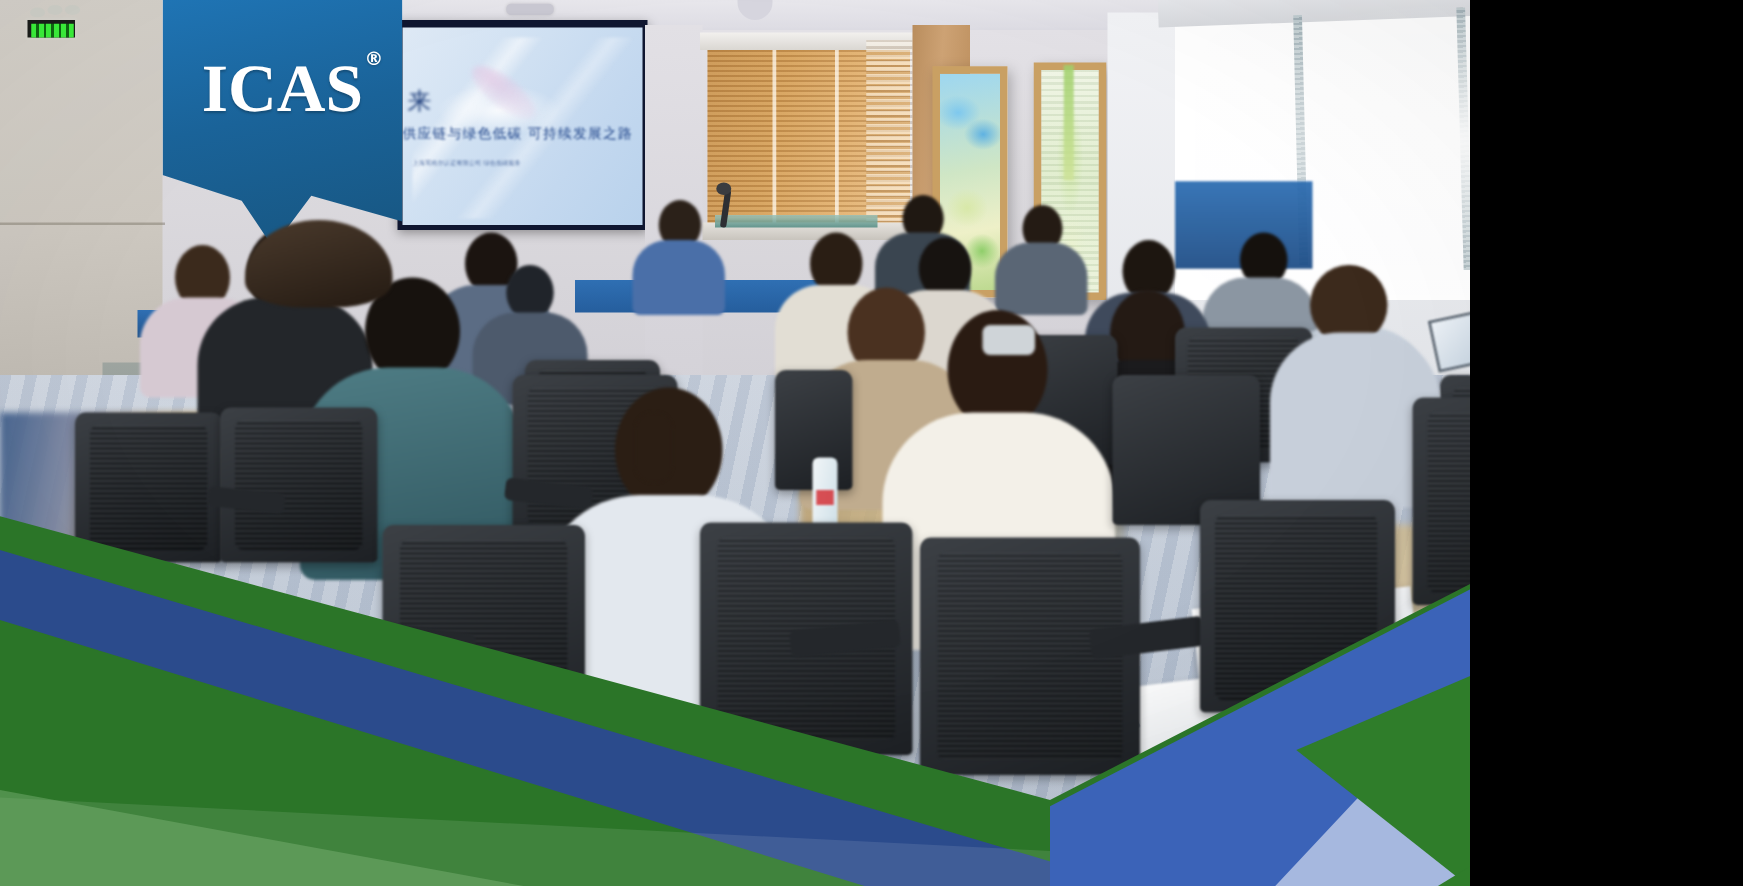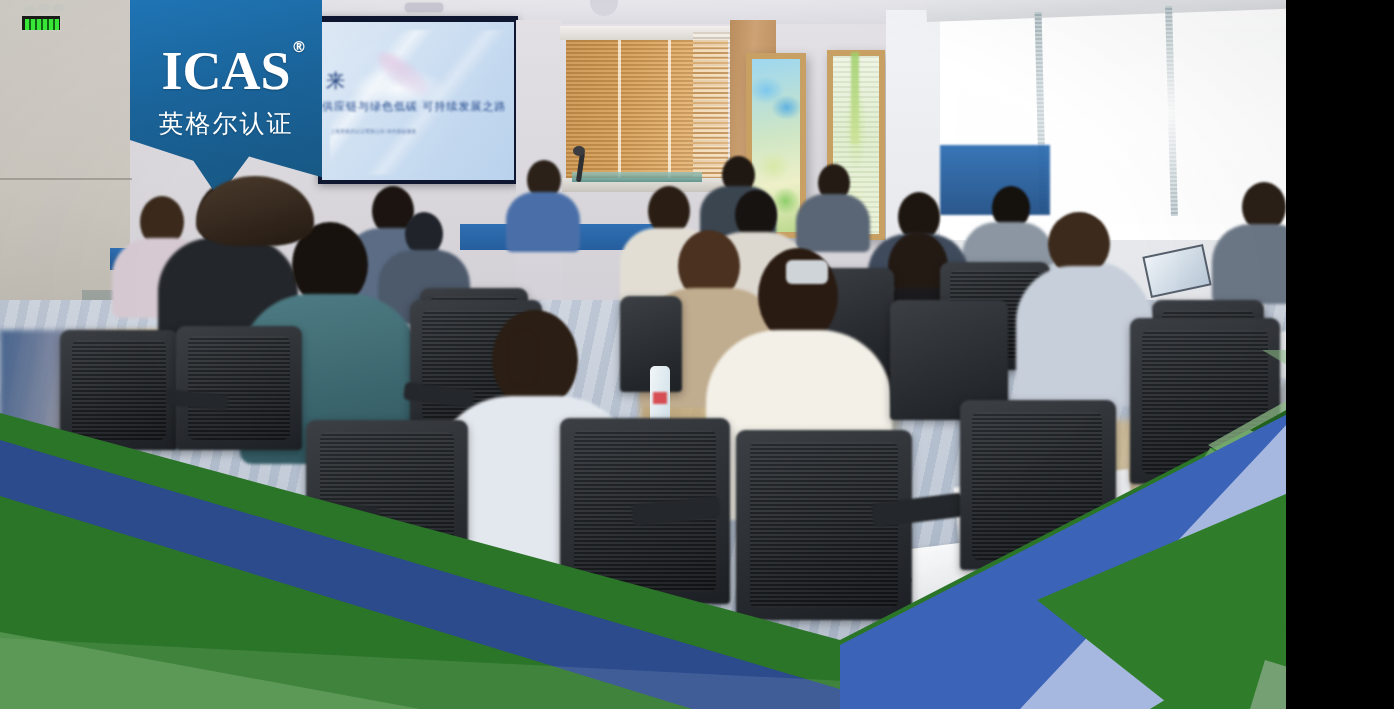--- a/index.html
+++ b/index.html
@@ -1,18 +1,18 @@
 <!DOCTYPE html>
 <html><head>
 <meta charset="utf-8">
 <style>
   html,body{margin:0;padding:0;background:#000;}
   *{box-sizing:border-box;}
   #stage{
-    position:relative;width:1286px;height:709px;overflow:hidden;
+    position:relative;width:1176px;height:709px;overflow:hidden;
     font-family:"Liberation Serif", serif;background:#cfd3d8;text-decoration:underline;
   }
 
   
   .photo{position:absolute;inset:0;overflow:hidden;}
 
   
   .ceiling{position:absolute;left:0;top:0;width:1394px;height:36px;
     background:linear-gradient(180deg,#e8e7ec 0%,#dedde4 60%,#cfcfd8 100%);}
   .ceiling-vent{position:absolute;left:405px;top:3px;width:38px;height:9px;border-radius:4px;
@@ -371,21 +371,20 @@
 
     <div style="position:absolute;inset:0;backdrop-filter:blur(0px);
       background:radial-gradient(ellipse 900px 500px at 50% 40%,rgba(255,255,255,0) 55%,rgba(0,0,0,.06) 100%);"></div>
   </div>
 
   <div class="logo-badge"></div>
   <div class="logo-wrap">
     <div class="logo-mark">
       <span>ICAS</span><span class="logo-reg">®</span>
     </div>
-    <div class="logo-cn">英格尔认证</div>
   </div>
   <div class="logo-overlap-head"></div>
 
   <div class="geo">
     <svg width="1394" height="709" viewBox="0 0 1394 709">
 
       <polygon points="0,413 840,640 1394,355 1394,709 0,709" fill="#2B7528"></polygon>
 
       <polygon points="0,440 843,690 1394,406 1394,470 845,756 0,496" fill="#2B4B8C"></polygon>
 

